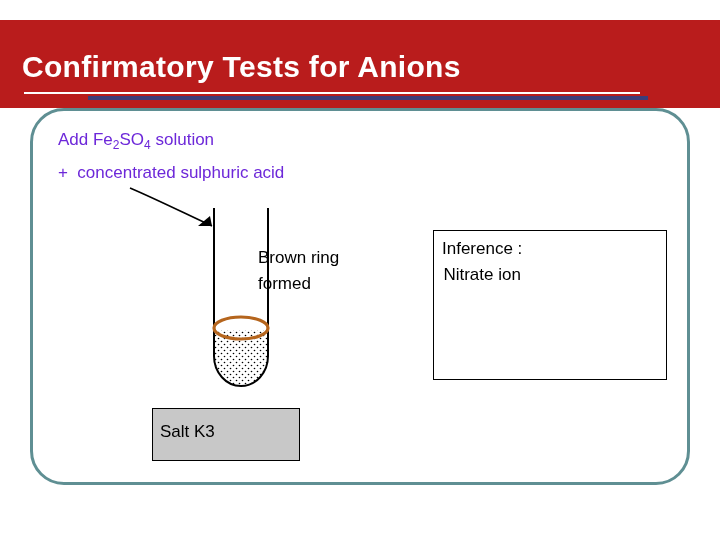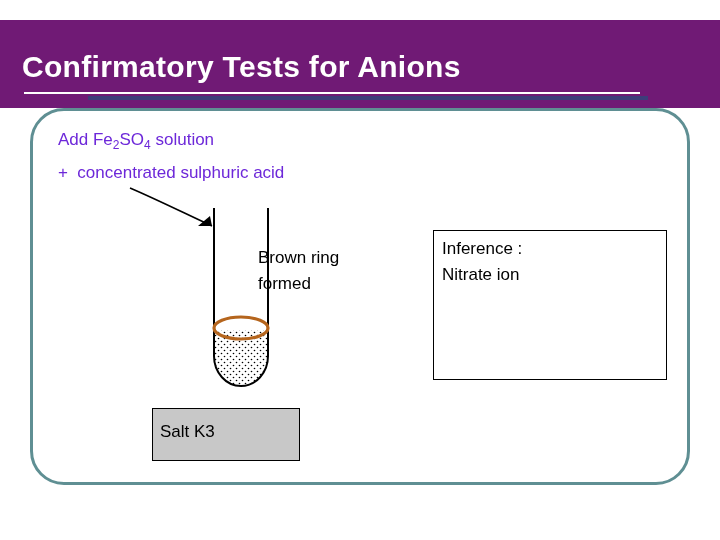--- a/index.html
+++ b/index.html
@@ -15,21 +15,21 @@
     overflow: hidden;
   }
 
   
   #title-band {
     position: absolute;
     left: 0;
     top: 20px;
     width: 720px;
     height: 88px;
-    background: #701a75;
+    background: #b91c1c;
   }
   #title-text {
     position: absolute;
     left: 22px;
     top: 30px;
     font-size: 30px;
     font-weight: bold;
     color: #ffffff;
     letter-spacing: 0.3px;
     white-space: nowrap;
@@ -119,20 +119,21 @@
     background: transparent;
   }
   #inference-text {
     position: absolute;
     left: 442px;
     top: 236px;
     font-size: 17px;
     line-height: 26px;
     color: #000000;
     white-space: pre;
+    text-align: center;
   }
 
   #salt-box {
     position: absolute;
     left: 152px;
     top: 408px;
     width: 148px;
     height: 53px;
     background: #c8c8c8;
     border: 1px solid #000000;

